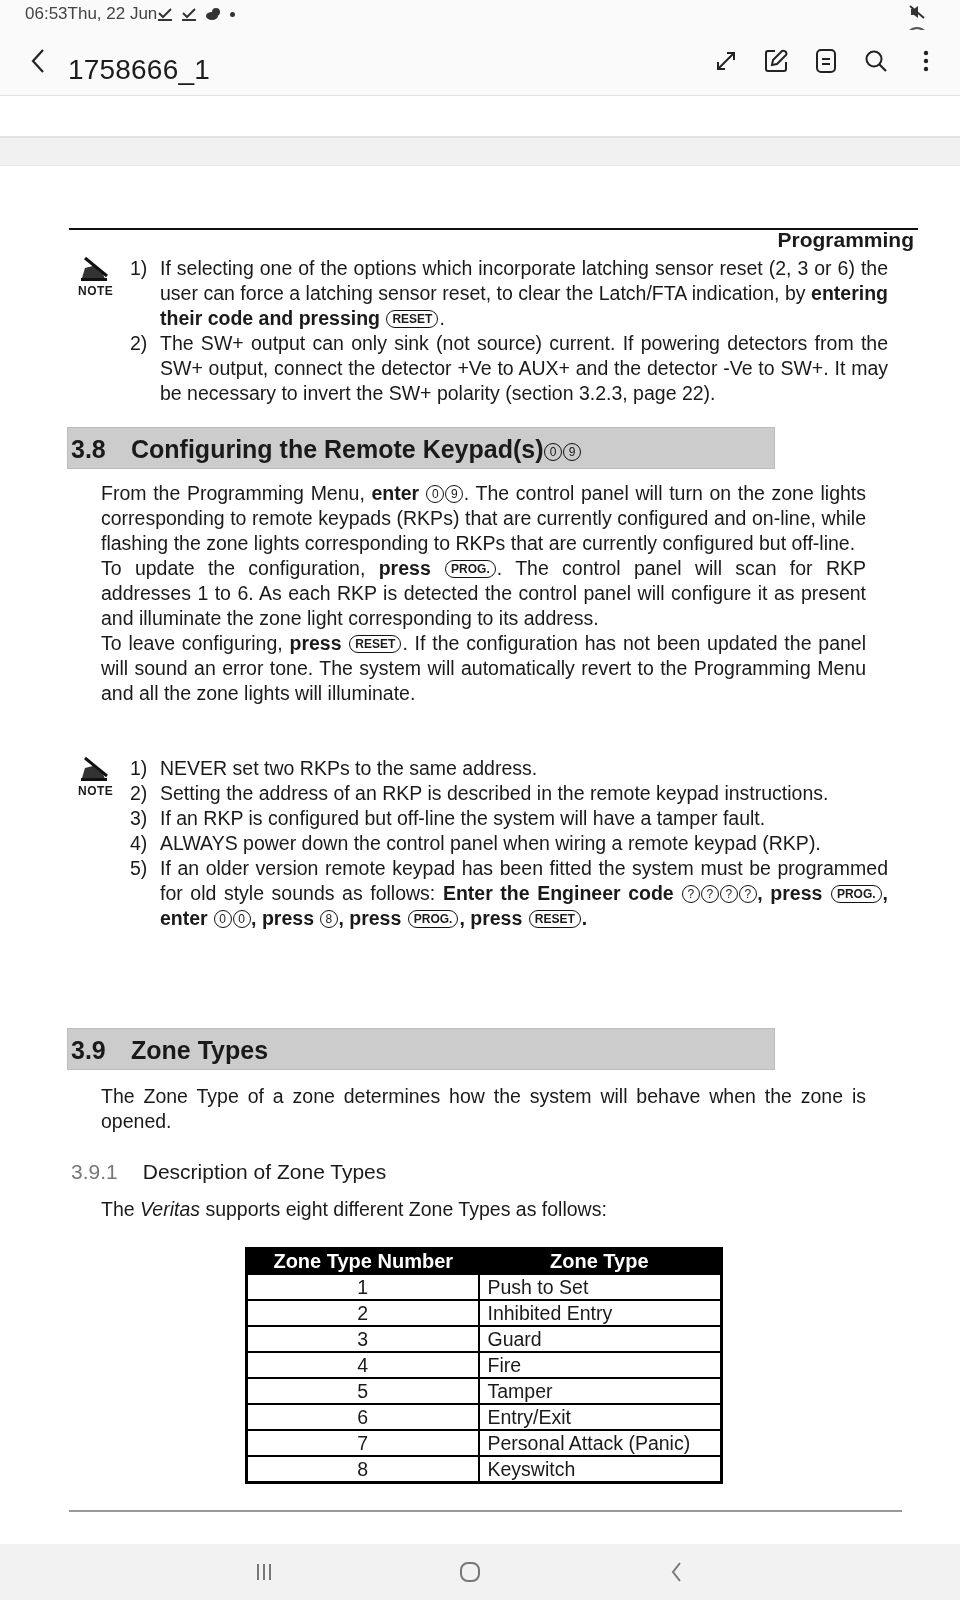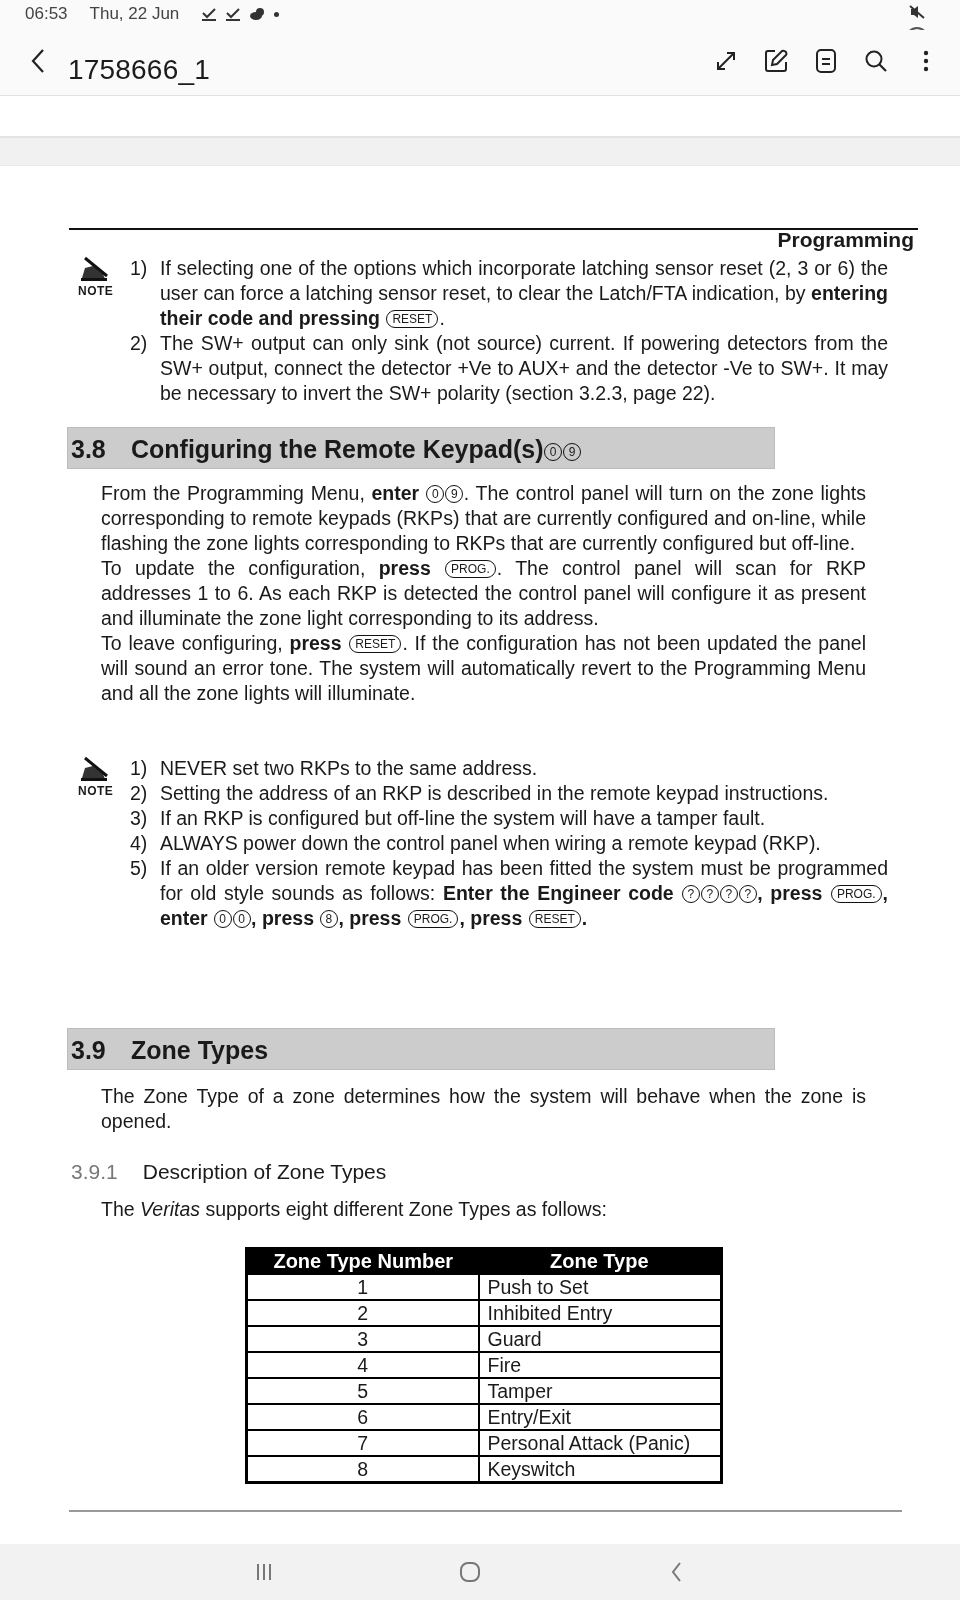--- a/index.html
+++ b/index.html
@@ -1,21 +1,21 @@
 <!DOCTYPE html>
 <html><head>
 <meta charset="utf-8">
 <style>
   * { box-sizing: border-box; margin: 0; padding: 0; }
   html, body { width: 960px; height: 1600px; overflow: hidden; background: #ffffff; }
   body { font-family: "Liberation Sans", sans-serif; color: #1a1a1a; position: relative; }
 
   
   .status-bar { position: absolute; top: 0; left: 0; width: 960px; height: 30px; background: #fafafa; font-size: 17px; color: #444; }
-  .status-left { position: absolute; left: 25px; top: 4px; display: flex; align-items: center; gap: 22px; }
+  .status-left { position: absolute; left: 25px; top: 4px; display: flex; align-items: center; gap: 0; }
   .status-icons-left { display: flex; align-items: center; gap: 8px; font-size: 15px; }
   .status-right { position: absolute; right: 26px; top: 4px; display: flex; align-items: center; gap: 6px; flex-direction: column; }
   .battery { display: inline-block; width: 9px; height: 15px; background: #333; border-radius: 1px; position: relative; margin-left: 1px; }
   .battery::before { content: ""; position: absolute; top: -2px; left: 2px; width: 5px; height: 2px; background: #333; }
 
   
   .app-bar { position: absolute; top: 30px; left: 0; width: 960px; height: 66px; background: #fafafa; border-bottom: 1px solid #e2e2e2; }
   .back-btn { position: absolute; left: 24px; top: 14px; width: 28px; height: 34px; display: flex; align-items: center; justify-content: center; }
   .doc-title { position: absolute; left: 68px; top: 14px; font-size: 28px; color: #1c1c1c; letter-spacing: 0.2px; margin-top: 10px; }
   .toolbar { position: absolute; right: 20px; top: 16px; display: flex; align-items: center; gap: 22px; }
@@ -31,21 +31,21 @@
   .running-head { position: absolute; right: 46px; top: 34px; font-weight: bold; font-size: 21px; margin-top: 28px; }
   .head-rule { position: absolute; left: 69px; right: 42px; top: 62px; height: 2px; background: #111; }
 
   .note-block { position: absolute; left: 78px; width: 810px; }
   .note-icon { position: absolute; left: 0; top: 0; width: 34px; text-align: center; }
   .note-icon .note-text { font-size: 12px; font-weight: bold; letter-spacing: 0.5px; display: block; margin-top: -2px; }
   .note-list { position: absolute; left: 52px; right: 0; top: 0; list-style: none; }
   .note-list li { position: relative; padding-left: 30px; font-size: 19.5px; line-height: 25px; text-align: justify; }
   .note-list li .num { position: absolute; left: 0; top: 0; }
 
-  .keycap { display: inline-block; border: 1.5px solid #111; border-radius: 12px; font-size: 12px; font-weight: normal; padding: 0 5px; line-height: 16px; vertical-align: 2px; margin: 0 1px; }
+  .keycap { display: inline-block; border: 1.5px solid #111; border-radius: 12px; font-size: 12px; font-weight: bold; padding: 0 5px; line-height: 16px; vertical-align: 2px; margin: 0 1px; }
   .circ { display: inline-block; width: 18px; height: 18px; border: 1.3px solid #111; border-radius: 50%; font-size: 12px; line-height: 16px; text-align: center; font-weight: normal; vertical-align: 2px; margin: 0 0.5px; }
 
   .section-bar { position: absolute; left: 67px; width: 708px; height: 42px; background: #cccccc; border: 1px solid #bcbcbc; }
   .section-bar .sec-num { position: absolute; left: 3px; top: 7px; font-weight: bold; font-size: 25px; }
   .section-bar .sec-title { position: absolute; left: 63px; top: 7px; font-weight: bold; font-size: 25px; }
   .section-bar .sec-keys { margin-left: 0; }
 
   .para { position: absolute; left: 101px; width: 765px; font-size: 19.5px; line-height: 25px; text-align: justify; }
   .para p { margin: 0; }
 

